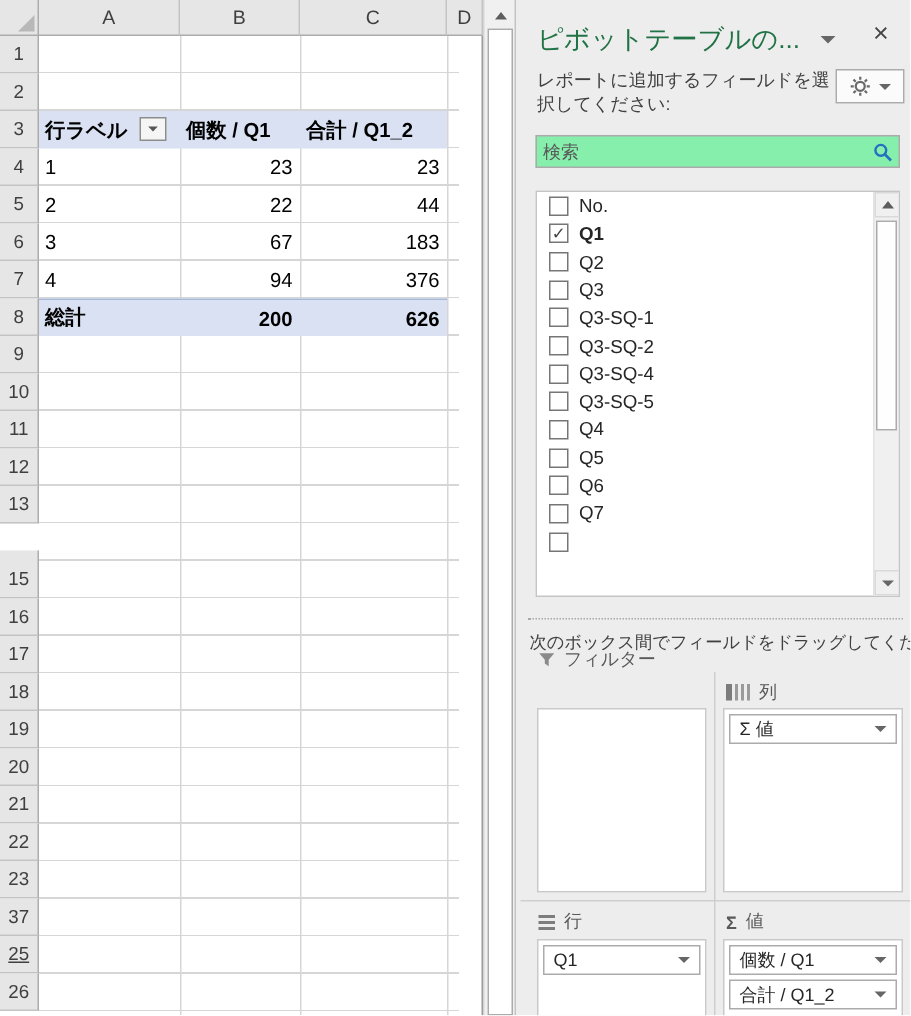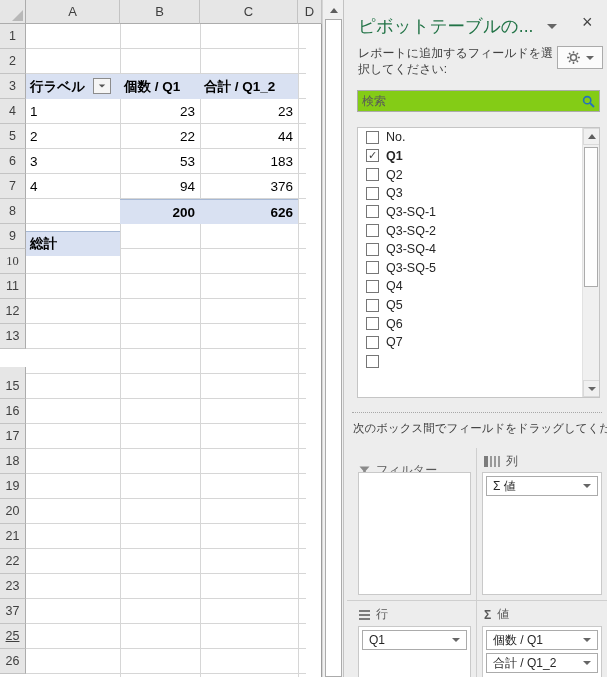--- a/index.html
+++ b/index.html
@@ -48,21 +48,21 @@
     background:#EDEDED; border-left:1px solid #C3C3C3; }
   #pane-title { position:absolute; left:14px; top:14px; font-size:17.5px; color:#217346; white-space:nowrap; }
   #pane-title-chev { position:absolute; left:203px; top:24px; width:0; height:0;
     border-left:5px solid transparent; border-right:5px solid transparent; border-top:5px solid #666; }
   #pane-close { position:absolute; left:238px; top:13px; font-size:18px; color:#444; line-height:1; }
   #pane-subtitle { position:absolute; left:14px; top:45px; width:200px; font-size:12px; line-height:1.35; color:#404040; }
   #gear-btn { position:absolute; left:213px; top:46px; width:46px; height:23px;
     background:#FBFBFB; border:1px solid #ABABAB; display:flex; align-items:center; justify-content:center; gap:5px; }
   .tri-down-sm { width:0; height:0; border-left:4px solid transparent; border-right:4px solid transparent; border-top:4px solid #666; }
   #search-box { position:absolute; left:13px; top:90px; width:243px; height:22px;
-    background:#84cc16; border:1px solid #ABABAB; display:flex; align-items:center; }
+    background:#86efac; border:1px solid #ABABAB; display:flex; align-items:center; }
   #search-text { flex:1; font-size:12px; color:#595959; padding-left:4px; }
   #search-icon { width:22px; display:flex; align-items:center; justify-content:center; }
   
   #field-list { position:absolute; left:13px; top:127px; width:243px; height:271px;
     background:#fff; border:1px solid #C5C5C5; overflow:hidden; }
   .field-item { height:18.65px; display:flex; align-items:center; padding-left:8px; gap:7px;
     font-size:12.5px; color:#262626; }
   .field-item.bold { font-weight:bold; }
   .cbx { width:13px; height:13px; background:#fff; border:1px solid #767676; flex:none;
     display:flex; align-items:center; justify-content:center; font-size:11px; color:#404040; }
@@ -102,21 +102,21 @@
     <div id="rowheaders">
         <div class="rowheader" style="top: 24px; height: 25px;">1</div>
         <div class="rowheader" style="top: 49px; height: 25px;">2</div>
         <div class="rowheader" style="top: 74px; height: 25px;">3</div>
         <div class="rowheader" style="top: 99px; height: 25px;">4</div>
         <div class="rowheader" style="top: 124px; height: 25px;">5</div>
         <div class="rowheader" style="top: 149px; height: 25px;">6</div>
         <div class="rowheader" style="top: 174px; height: 25px;">7</div>
         <div class="rowheader" style="top: 199px; height: 25px;">8</div>
         <div class="rowheader" style="top: 224px; height: 25px;">9</div>
-        <div class="rowheader" style="top: 249px; height: 25px; font-family: Liberation Serif, serif;">10</div>
+        <div class="rowheader" style="top: 249px; height: 25px;">10</div>
         <div class="rowheader" style="top: 274px; height: 25px;">11</div>
         <div class="rowheader" style="top: 299px; height: 25px;">12</div>
         <div class="rowheader" style="top: 324px; height: 25px;">13</div>
         <div class="rowheader" style="top: 367px; height: 25px;">14</div>
         <div class="rowheader" style="top: 374px; height: 25px;">15</div>
         <div class="rowheader" style="top: 399px; height: 25px;">16</div>
         <div class="rowheader" style="top: 424px; height: 25px;">17</div>
         <div class="rowheader" style="top: 449px; height: 25px;">18</div>
         <div class="rowheader" style="top: 474px; height: 25px;">19</div>
         <div class="rowheader" style="top: 499px; height: 25px;">20</div>
@@ -138,26 +138,26 @@
         </div>
         <div class="cell left fill bold" style="left: 94px; top: 50px; width: 80px;">個数 / Q1</div>
         <div class="cell left fill bold" style="left: 174px; top: 50px; width: 98px;">合計 / Q1_2</div>
         <div class="cell left" style="left: 0px; top: 75px; width: 94px;">1</div>
         <div class="cell right" style="left: 94px; top: 75px; width: 80px;">23</div>
         <div class="cell right" style="left: 174px; top: 75px; width: 98px;">23</div>
         <div class="cell left" style="left: 0px; top: 100px; width: 94px;">2</div>
         <div class="cell right" style="left: 94px; top: 100px; width: 80px;">22</div>
         <div class="cell right" style="left: 174px; top: 100px; width: 98px;">44</div>
         <div class="cell left" style="left: 0px; top: 125px; width: 94px;">3</div>
-        <div class="cell right" style="left: 94px; top: 125px; width: 80px;">53</div>
+        <div class="cell right" style="left: 94px; top: 125px; width: 80px;">67</div>
         <div class="cell right" style="left: 174px; top: 125px; width: 98px;">183</div>
         <div class="cell left" style="left: 0px; top: 150px; width: 94px;">4</div>
         <div class="cell right" style="left: 94px; top: 150px; width: 80px;">94</div>
         <div class="cell right" style="left: 174px; top: 150px; width: 98px;">376</div>
-        <div class="cell left fill bold topline" style="left: 0px; top: 175px; width: 94px; margin-top: 32px;">総計</div>
+        <div class="cell left fill bold topline" style="left: 0px; top: 175px; width: 94px;">総計</div>
         <div class="cell right fill bold topline" style="left: 94px; top: 175px; width: 80px;">200</div>
         <div class="cell right fill bold topline" style="left: 174px; top: 175px; width: 98px;">626</div>
       </div>
     <div id="corner">
         <i id="corner-tri"></i>
       </div>
   </div>
 
   <div id="sheet-vscroll">
     <div class="sb-btn" style="top:1px">
@@ -271,21 +271,21 @@
           </div>
       </div>
     </div>
 
     <div id="dotted-sep"></div>
     <div id="drag-hint">次のボックス間でフィールドをドラッグしてください:</div>
 
     <div id="vdivider"></div>
     <div id="hdivider"></div>
 
-    <div class="area-label" style="left:15px; top:462px">
+    <div class="area-label" style="left:15px; top:431px">
       <svg width="11" height="10" viewBox="0 0 11 10">
         <path d="M0.5 0.5h10L6.8 4.8v4.4L4.2 7.4V4.8Z" fill="#8A8A8A"></path>
       </svg>
       <span>フィルター</span>
     </div>
     <div class="area-label" style="left:140px; top:453px">
       <span class="cols-icon">
           <span></span>
           <span></span>
           <span></span>

